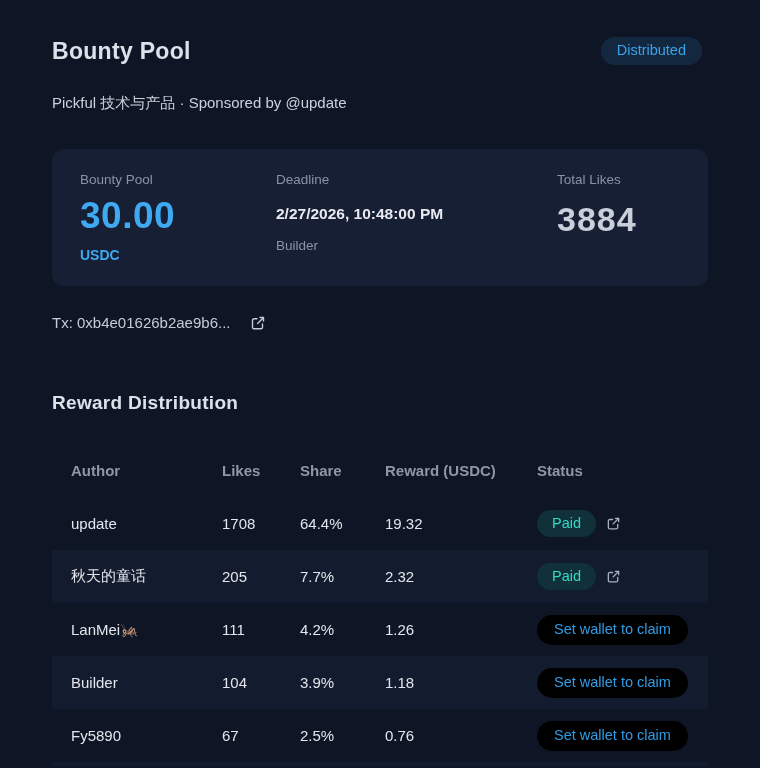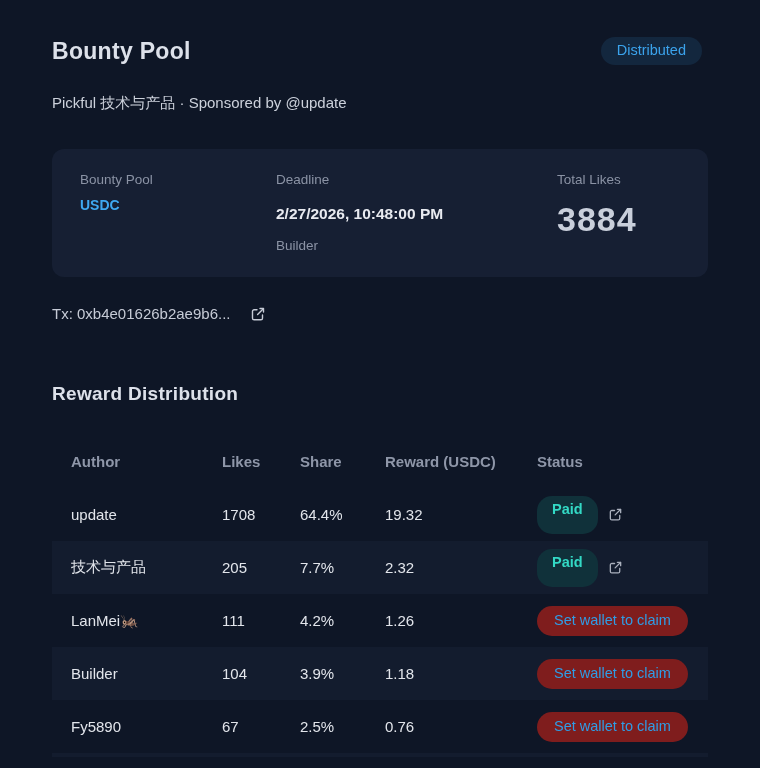--- a/index.html
+++ b/index.html
@@ -89,25 +89,25 @@
   .trow.striped { background: #131c2e; }
   .hcell {
     font-size: 15px; font-weight: bold; color: #8e96a8;
   }
   .cell { font-size: 15px; color: #e2e5eb; }
   .cell.first, .hcell.first { padding-left: 19px; }
   .cell.status-cell { display: flex; align-items: center; gap: 10px; }
   .status-pill { white-space: nowrap; }
   .status-pill.paid {
     background: #10313a; color: #33d9c5;
-    font-size: 14.5px; padding: 5px 15px 16px;
-    border-radius: 15px; line-height: 17px; font-weight: bold;
+    font-size: 14.5px; padding: 5px 15px 5px;
+    border-radius: 15px; line-height: 17px;
   }
   .status-pill.claim {
-    background: #7f1d1d; color: #2f9de6;
+    background: #000000; color: #2f9de6;
     font-size: 14.5px; padding: 6px 17px 7px;
     border-radius: 16px; line-height: 17px;
     cursor: pointer;
   }
   .ext-icon { color: #aab0bd; display: inline-flex; cursor: pointer; }
   .bottom-stripe { height: 4px; background: #131c2e; }
 </style>
 </head>
 <body>
 
@@ -116,20 +116,21 @@
   <div class="header-row">
     <h1 class="page-title">Bounty Pool</h1>
     <span class="badge-distributed">Distributed</span>
   </div>
 
   <p class="subtitle">Pickful 技术与产品 · Sponsored by @update</p>
 
   <div class="stats-card">
     <div class="stat">
       <div class="stat-label">Bounty Pool</div>
+      <div class="stat-value-blue">30.00</div>
       <div class="stat-currency">USDC</div>
     </div>
     <div class="stat">
       <div class="stat-label">Deadline</div>
       <div class="stat-date">2/27/2026, 10:48:00 PM</div>
       <div class="stat-expired">Builder</div>
     </div>
     <div class="stat">
       <div class="stat-label">Total Likes</div>
       <div class="stat-value-light">3884</div>
@@ -169,21 +170,21 @@
         <svg width="15" height="15" viewBox="0 0 16 16" fill="none" stroke="currentColor" stroke-width="1.4" stroke-linecap="round" stroke-linejoin="round">
           <path d="M12.5 9v3.2a1.6 1.6 0 0 1-1.6 1.6H4.1a1.6 1.6 0 0 1-1.6-1.6V5.3a1.6 1.6 0 0 1 1.6-1.6H7"></path>
           <path d="M10 2.5h3.5V6"></path>
           <path d="M13.3 2.7 7.6 8.4"></path>
         </svg>
       </span>
     </div>
   </div>
 
   <div class="trow striped">
-    <div class="cell first">技术与产品</div>
+    <div class="cell first">秋天的童话</div>
     <div class="cell">205</div>
     <div class="cell">7.7%</div>
     <div class="cell">2.32</div>
     <div class="cell status-cell">
       <span class="status-pill paid">Paid</span>
       <span class="ext-icon">
         <svg width="15" height="15" viewBox="0 0 16 16" fill="none" stroke="currentColor" stroke-width="1.4" stroke-linecap="round" stroke-linejoin="round">
           <path d="M12.5 9v3.2a1.6 1.6 0 0 1-1.6 1.6H4.1a1.6 1.6 0 0 1-1.6-1.6V5.3a1.6 1.6 0 0 1 1.6-1.6H7"></path>
           <path d="M10 2.5h3.5V6"></path>
           <path d="M13.3 2.7 7.6 8.4"></path>

